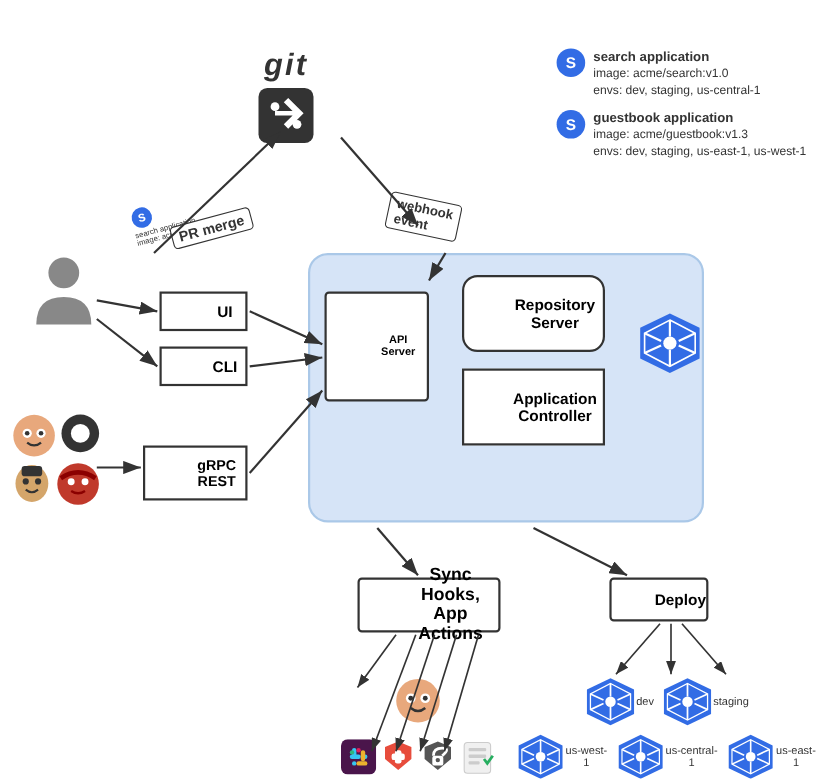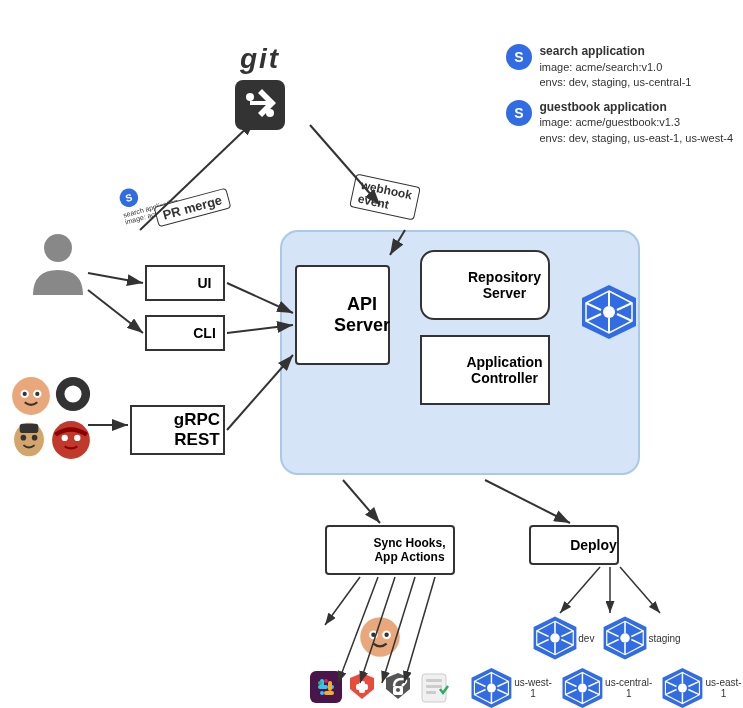--- a/index.html
+++ b/index.html
@@ -110,21 +110,21 @@
       top: 280px;
       left: 145px;
       width: 80px;
       height: 36px;
     }
     .grpc-box {
       top: 370px;
       left: 130px;
       width: 95px;
       height: 50px;
-      font-size: 17px;
+      font-size: 13px;
     }
 
     
     .main-panel {
       position: absolute;
       top: 195px;
       left: 280px;
       width: 360px;
       height: 245px;
       background: #d6e4f7;
@@ -138,21 +138,21 @@
       top: 230px;
       left: 295px;
       width: 95px;
       height: 100px;
       border: 2px solid #333;
       background: #fff;
       display: flex;
       align-items: center;
       justify-content: center;
       font-weight: bold;
-      font-size: 18px;
+      font-size: 10px;
       text-align: center;
       border-radius: 4px;
     }
 
     
     .repo-server-box {
       position: absolute;
       top: 215px;
       left: 420px;
       width: 130px;
@@ -198,31 +198,31 @@
       position: absolute;
       top: 490px;
       left: 325px;
       width: 130px;
       height: 50px;
       border: 2px solid #333;
       background: #fff;
       display: flex;
       align-items: center;
       justify-content: center;
-      font-size: 12px;
+      font-size: 16px;
       font-weight: bold;
       text-align: center;
       border-radius: 4px;
     }
 
     
     .deploy-box {
       position: absolute;
       top: 490px;
-      left: 529px;
+      left: 554px;
       width: 90px;
       height: 40px;
       border: 2px solid #333;
       background: #fff;
       display: flex;
       align-items: center;
       justify-content: center;
       font-size: 14px;
       font-weight: bold;
       text-align: center;
@@ -346,21 +346,21 @@
       </div>
     </div>
     <div class="app-info-box">
       <svg class="app-icon" viewBox="0 0 28 28">
         <circle cx="14" cy="14" r="13" fill="#326ce5"></circle>
         <text x="14" y="19" text-anchor="middle" fill="white" font-size="14" font-weight="bold">S</text>
       </svg>
       <div class="app-info-text">
         <div class="app-name">guestbook application</div>
         <div>image: acme/guestbook:v1.3</div>
-        <div>envs: dev, staging, us-east-1, us-west-4</div>
+        <div>envs: dev, staging, us-east-1, us-west-1</div>
       </div>
     </div>
   </div>
 
   <div class="user-figure">
     <svg class="person-svg" viewBox="0 0 60 70">
       <circle cx="30" cy="18" r="14" fill="#888"></circle>
       <path d="M5 65 Q5 40 30 40 Q55 40 55 65 Z" fill="#888"></path>
     </svg>
   </div>

